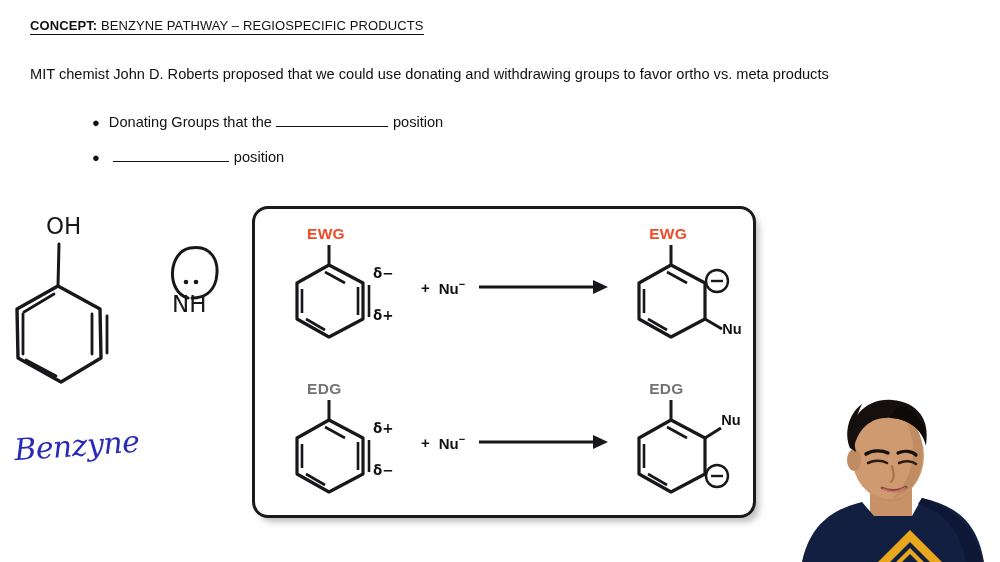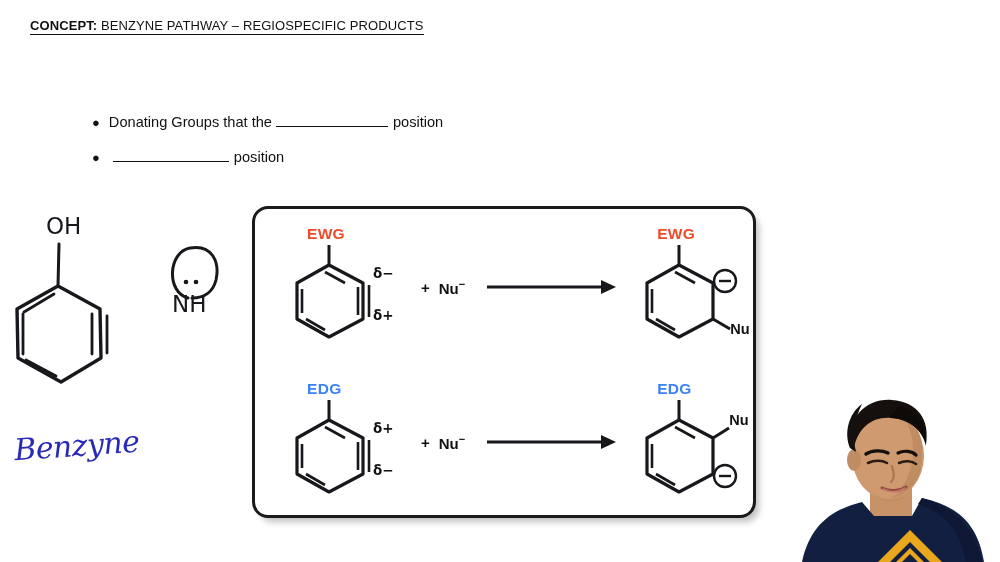--- a/index.html
+++ b/index.html
@@ -110,21 +110,21 @@
   }
   .grp-label {
     position: absolute;
     font-weight: bold;
     font-size: 15.5px;
     letter-spacing: 0.3px;
     left: 30px;
     top: 4px;
   }
   .grp-ewg { color: #F04A28; }
-  .grp-edg { color: #3b82f6; }
+  .grp-edg { color: #737373; }
 
   .delta {
     position: absolute;
     font-weight: bold;
     font-size: 13.5px;
     color: #111111;
     font-family: "DejaVu Sans", sans-serif;
   }
   .delta-top    { left: 96px; top: 44px; }
   .delta-bottom { left: 96px; top: 86px; }
@@ -139,21 +139,21 @@
   .plus-sign {
     font-weight: bold;
     font-size: 15px;
     margin: 0 9px 0 12px;
     flex: none;
   }
   .reagent-nu {
     font-weight: bold;
     font-size: 15px;
     flex: none;
-    margin-right: 20px;
+    margin-right: 12px;
   }
   .reagent-nu sup { font-size: 11px; }
 
   .rxn-arrow { flex: none; margin-right: 12px; }
 
   svg { display: block; overflow: visible; }
 
   
   #handdrawn-layer {
     position: absolute;
@@ -193,20 +193,21 @@
 <body>
 
 <div id="slide">
 
   <div id="concept-heading">
     <span class="uline">
       <span class="kw">CONCEPT:</span><span> BENZYNE PATHWAY – REGIOSPECIFIC PRODUCTS</span>
     </span>
   </div>
 
+  <div id="intro-paragraph">MIT chemist John D. Roberts proposed that we could use donating and withdrawing groups to favor ortho vs. meta products</div>
 
   <div class="bullet-row" id="bullet-donating">
     <span class="bullet-dot">●</span>
     <span>Donating Groups that the</span>
     <span class="blank-line"></span>
     <span>position</span>
   </div>
 
   <div class="bullet-row" id="bullet-withdrawing">
     <span class="bullet-dot">●</span>

